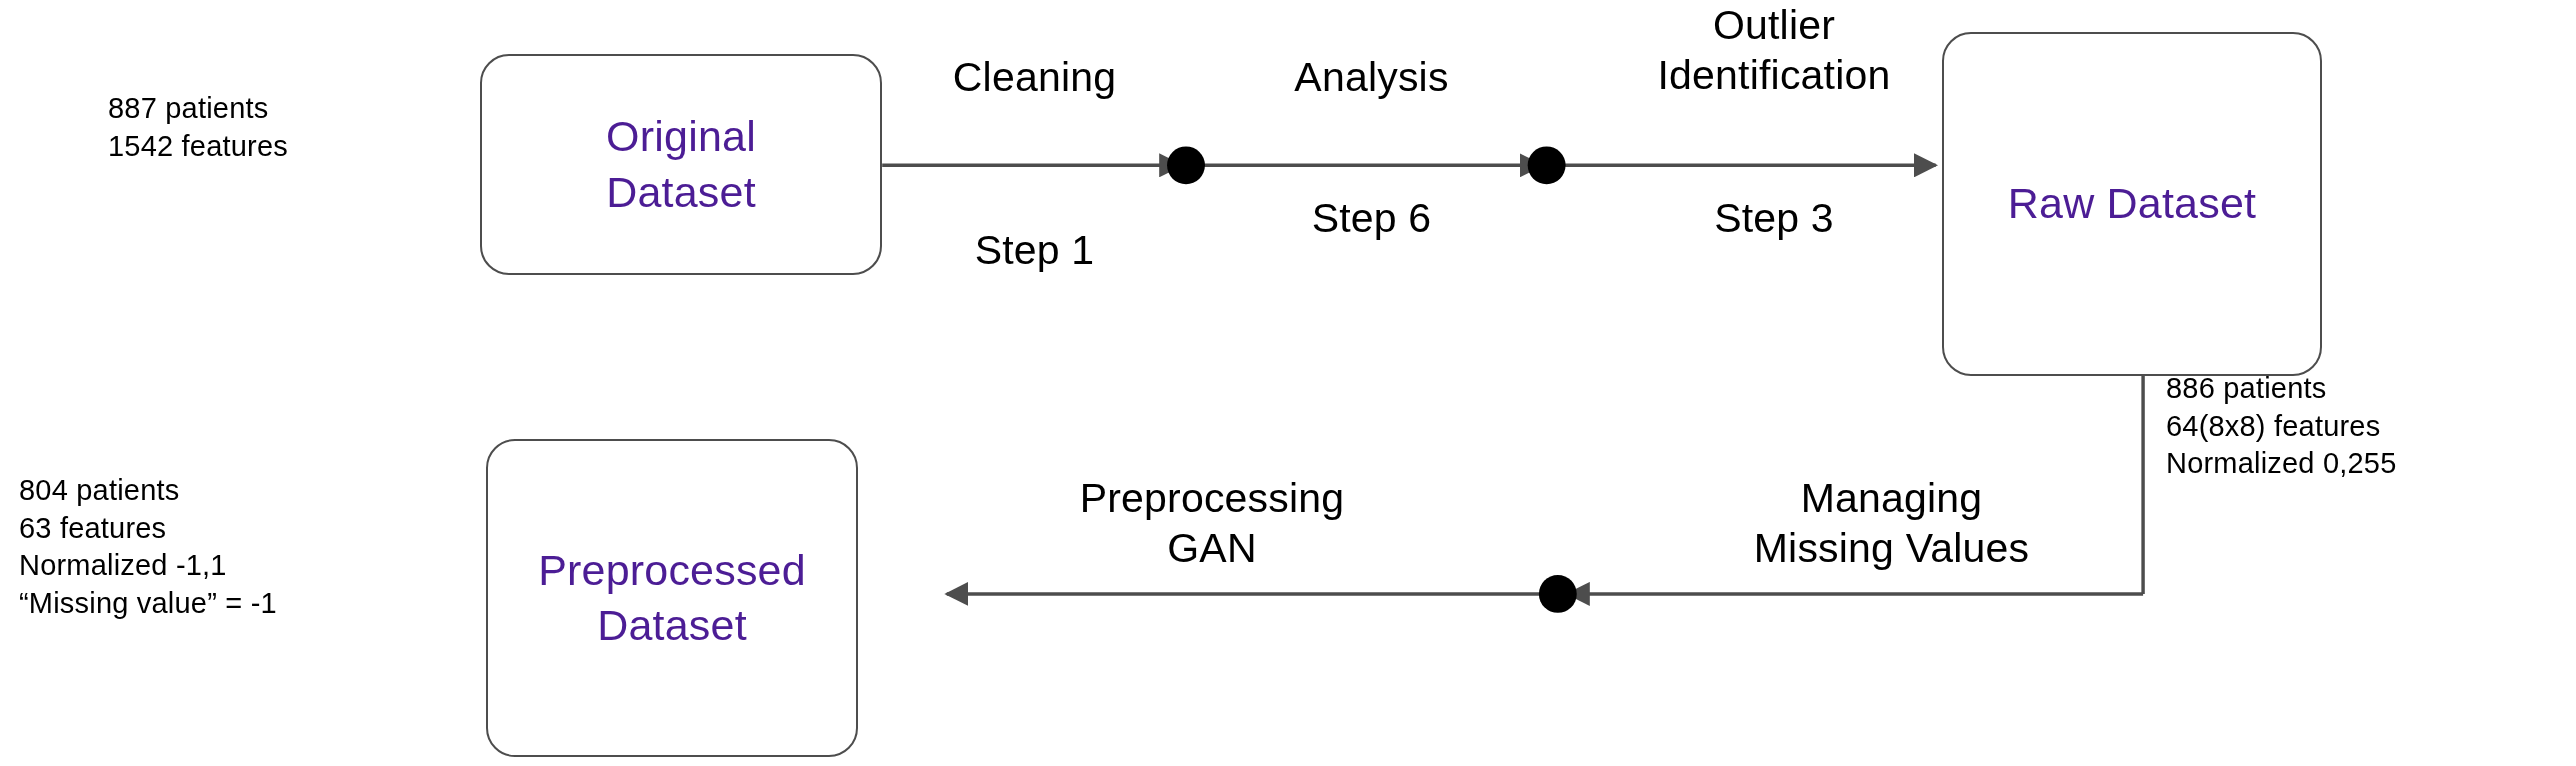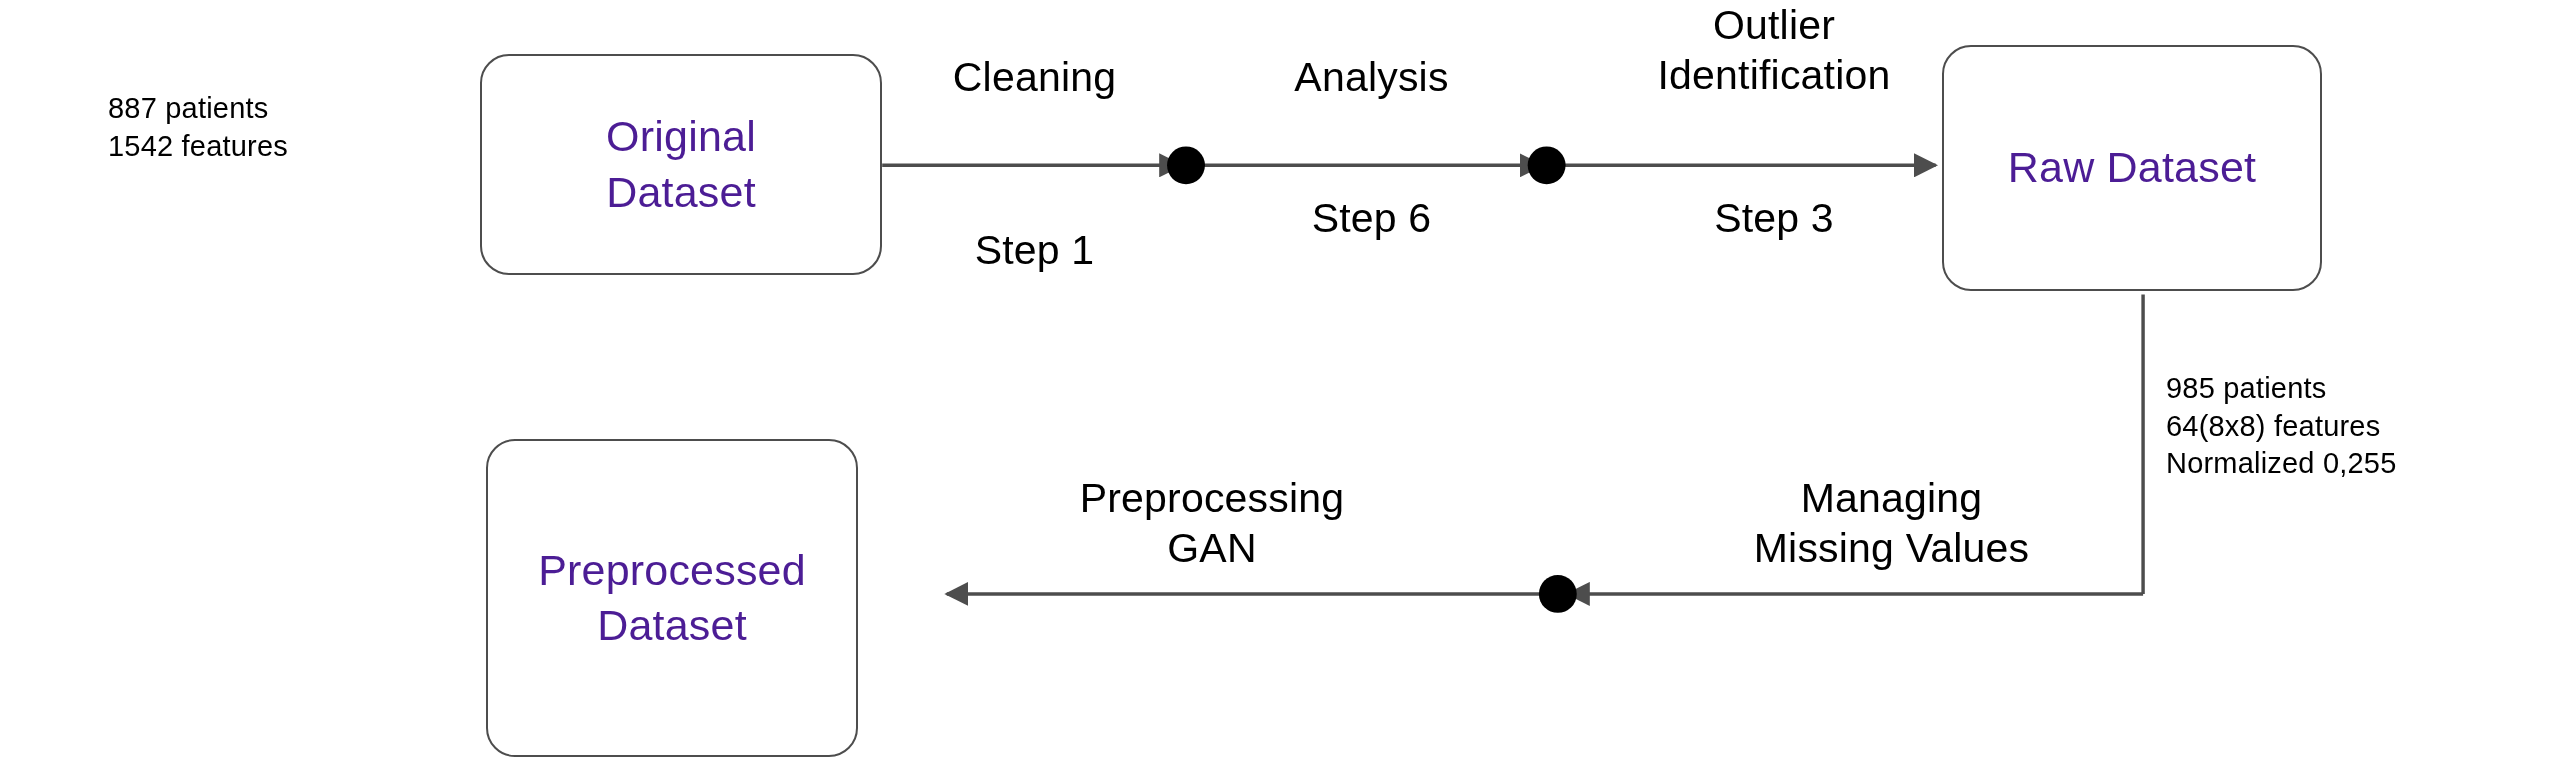--- a/index.html
+++ b/index.html
@@ -25,21 +25,21 @@
   }
   .node .node-label{
     font-size:43px;
     line-height:1.28;
     color:#4c1d95;
     white-space:pre-line;
     letter-spacing:0.2px;
   }
 
   #node-original{ left:480px; top:54px;  width:402px; height:221px; }
-  #node-raw{      left:1942px;top:45px;  width:380px; height:246px; }
+  #node-raw{      left:1942px;top:32px;  width:380px; height:344px; }
   #node-preproc{  left:486px; top:439px; width:372px; height:318px; }
 
   
   .annot{
     position:absolute;
     font-size:29px;
     line-height:1.30;
     white-space:pre-line;
     color:#000000;
     letter-spacing:0.2px;
@@ -117,24 +117,28 @@
   </div>
 
   <div class="node" id="node-preproc">
     <span class="node-label">Preprocessed
 Dataset</span>
   </div>
 
   <div class="annot" id="annot-input">887 patients
 1542 features</div>
 
-  <div class="annot" id="annot-raw-stats">985 patients
+  <div class="annot" id="annot-raw-stats">886 patients
 64(8x8) features
 Normalized 0,255</div>
 
+  <div class="annot" id="annot-output">804 patients
+63 features
+Normalized -1,1
+“Missing value” = -1</div>
 
   <div class="edge-label" id="lbl-cleaning">Cleaning</div>
   <div class="edge-label" id="lbl-analysis">Analysis</div>
   <div class="edge-label" id="lbl-outlier">Outlier
 Identification</div>
 
   <div class="edge-label" id="lbl-step1">Step 1</div>
   <div class="edge-label" id="lbl-step2">Step 6</div>
   <div class="edge-label" id="lbl-step3">Step 3</div>
 

